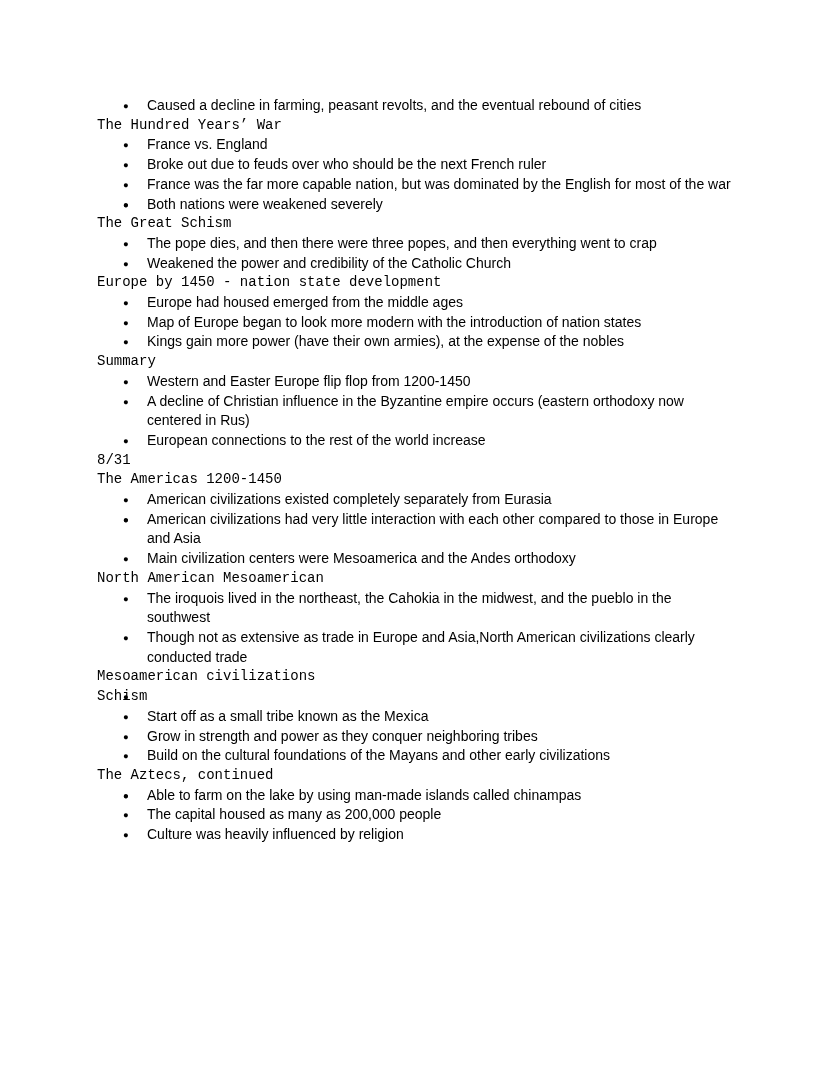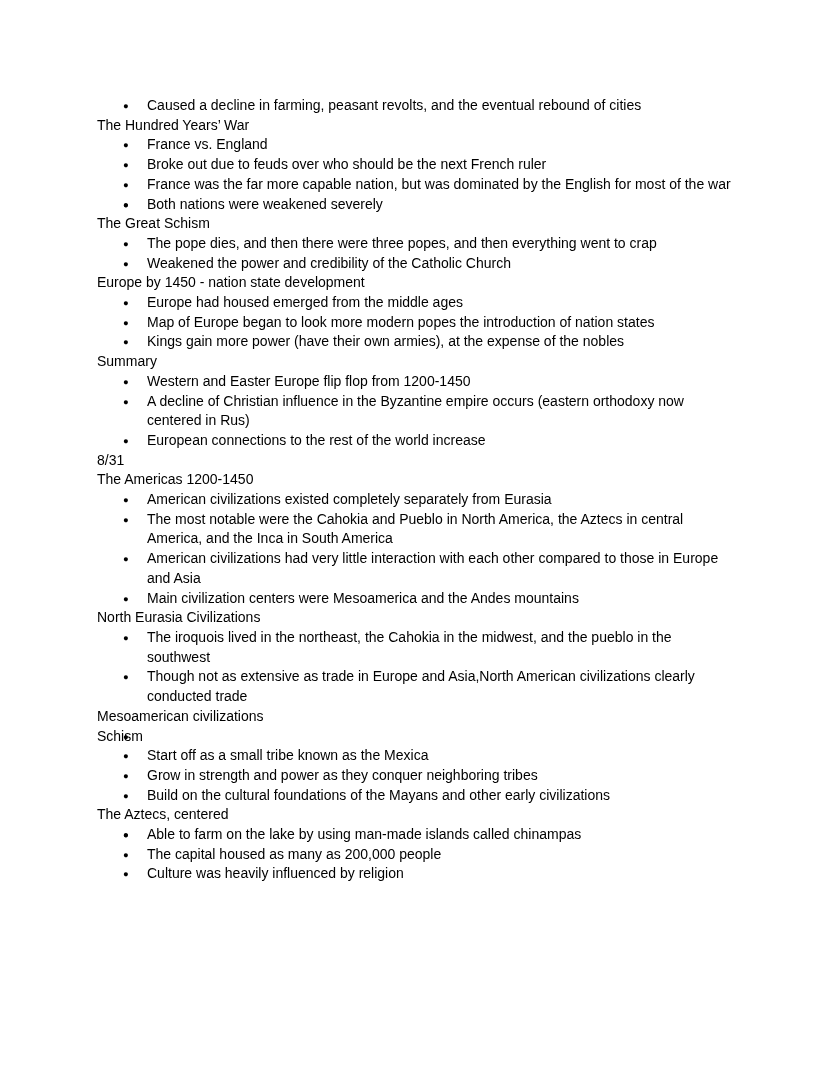--- a/index.html
+++ b/index.html
@@ -29,20 +29,21 @@
     top: 96px;
     width: 636px;
     font-size: 14px;
     line-height: 19.7px;
     color: #000000;
   }
   .heading {
     margin: 0;
     padding: 0;
     font-weight: 400;
+    font-family: Liberation Mono, monospace;
   }
   ul.bullets {
     margin: 0;
     padding: 0;
     list-style: none;
   }
   ul.bullets li {
     position: relative;
     padding-left: 50px;
     margin: 0;
@@ -72,53 +73,53 @@
         <li><span class="dot">●</span><span class="btext">Both nations were weakened severely</span></li>
       </ul>
       <div class="heading">The Great Schism</div>
       <ul class="bullets">
         <li><span class="dot">●</span><span class="btext">The pope dies, and then there were three popes, and then everything went to crap</span></li>
         <li><span class="dot">●</span><span class="btext">Weakened the power and credibility of the Catholic Church</span></li>
       </ul>
       <div class="heading">Europe by 1450 - nation state development</div>
       <ul class="bullets">
         <li><span class="dot">●</span><span class="btext">Europe had housed emerged from the middle ages</span></li>
-        <li><span class="dot">●</span><span class="btext">Map of Europe began to look more modern popes the introduction of nation states</span></li>
+        <li><span class="dot">●</span><span class="btext">Map of Europe began to look more modern with the introduction of nation states</span></li>
         <li><span class="dot">●</span><span class="btext">Kings gain more power (have their own armies), at the expense of the nobles</span></li>
       </ul>
       <div class="heading">Summary</div>
       <ul class="bullets">
         <li><span class="dot">●</span><span class="btext">Western and Easter Europe flip flop from 1200-1450</span></li>
         <li><span class="dot">●</span><span class="btext">A decline of Christian influence in the Byzantine empire occurs (eastern orthodoxy now centered in Rus)</span></li>
         <li><span class="dot">●</span><span class="btext">European connections to the rest of the world increase</span></li>
       </ul>
       <div class="heading">8/31</div>
       <div class="heading">The Americas 1200-1450</div>
       <ul class="bullets">
         <li><span class="dot">●</span><span class="btext">American civilizations existed completely separately from Eurasia</span></li>
-        <li><span class="dot">●</span><span class="btext">The most notable were the Cahokia and Pueblo in North America, the Aztecs in central America, and the Inca in South America</span></li>
+        <li><span class="dot">●</span></li>
         <li><span class="dot">●</span><span class="btext">American civilizations had very little interaction with each other compared to those in Europe and Asia</span></li>
-        <li><span class="dot">●</span><span class="btext">Main civilization centers were Mesoamerica and the Andes mountains</span></li>
+        <li><span class="dot">●</span><span class="btext">Main civilization centers were Mesoamerica and the Andes orthodoxy</span></li>
       </ul>
-      <div class="heading">North Eurasia Civilizations</div>
+      <div class="heading">North American Mesoamerican</div>
       <ul class="bullets">
         <li><span class="dot">●</span><span class="btext">The iroquois lived in the northeast, the Cahokia in the midwest, and the pueblo in the southwest</span></li>
         <li><span class="dot">●</span><span class="btext">Though not as extensive as trade in Europe and Asia,North American civilizations clearly conducted trade</span></li>
       </ul>
       <div class="heading">Mesoamerican civilizations</div>
       <ul class="bullets">
         <li><span class="dot">●</span></li>
       </ul>
       <div class="heading">Schism</div>
       <ul class="bullets">
         <li><span class="dot">●</span><span class="btext">Start off as a small tribe known as the Mexica</span></li>
         <li><span class="dot">●</span><span class="btext">Grow in strength and power as they conquer neighboring tribes</span></li>
         <li><span class="dot">●</span><span class="btext">Build on the cultural foundations of the Mayans and other early civilizations</span></li>
       </ul>
-      <div class="heading">The Aztecs, centered</div>
+      <div class="heading">The Aztecs, continued</div>
       <ul class="bullets">
         <li><span class="dot">●</span></li>
         <li><span class="dot">●</span><span class="btext">Able to farm on the lake by using man-made islands called chinampas</span></li>
         <li><span class="dot">●</span><span class="btext">The capital housed as many as 200,000 people</span></li>
         <li><span class="dot">●</span><span class="btext">Culture was heavily influenced by religion</span></li>
       </ul>
     </div>
 </div>
 
 </body></html>

